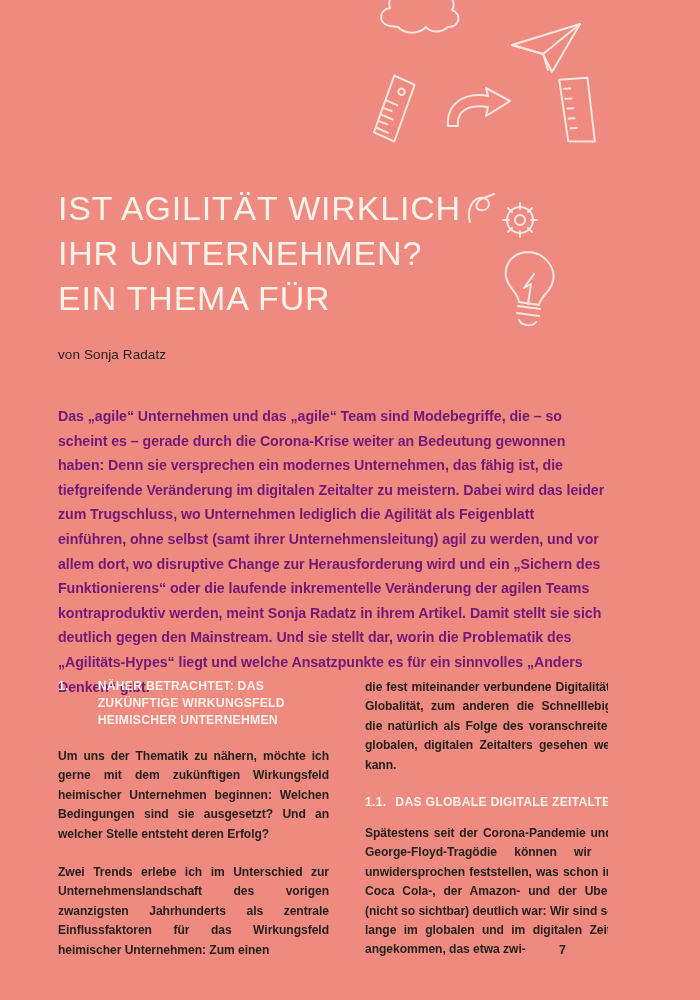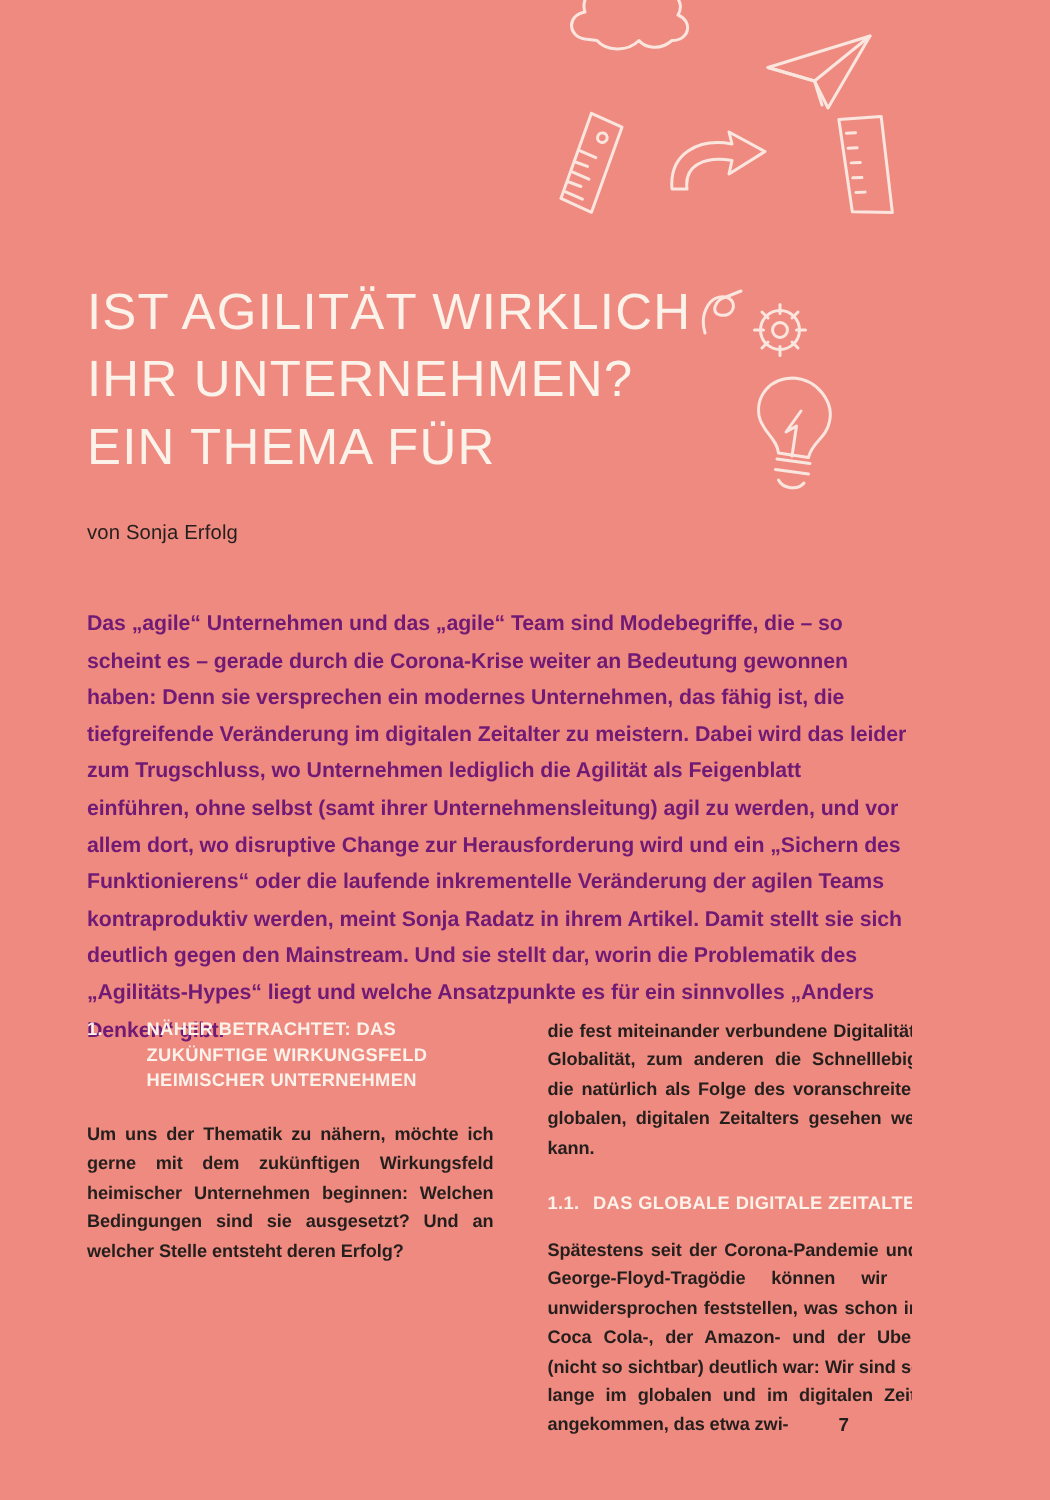--- a/index.html
+++ b/index.html
@@ -241,32 +241,33 @@
     </div>
 
   </div>
 
   <div class="headline">
     <div class="line">IST AGILITÄT WIRKLICH</div>
     <div class="line">IHR UNTERNEHMEN?</div>
     <div class="line">EIN THEMA FÜR</div>
   </div>
 
-  <div class="byline">von Sonja Erfolg</div>
+  <div class="byline">von Sonja Radatz</div>
 
   <div class="lead">Das „agile“ Unternehmen und das „agile“ Team sind Modebegriffe, die – so scheint es – gerade durch die Corona-Krise weiter an Bedeutung gewonnen haben: Denn sie versprechen ein modernes Unternehmen, das fähig ist, die tiefgreifende Veränderung im digitalen Zeitalter zu meistern. Dabei wird das leider zum Trugschluss, wo Unternehmen lediglich die Agilität als Feigenblatt einführen, ohne selbst (samt ihrer Unternehmensleitung) agil zu werden, und vor allem dort, wo disruptive Change zur Herausforderung wird und ein „Sichern des Funktionierens“ oder die laufende inkrementelle Veränderung der agilen Teams kontraproduktiv werden, meint Sonja Radatz in ihrem Artikel. Damit stellt sie sich deutlich gegen den Mainstream. Und sie stellt dar, worin die Problematik des „Agilitäts-Hypes“ liegt und welche Ansatzpunkte es für ein sinnvolles „Anders Denken“ gibt.</div>
 
   <div class="columns">
 
     <div class="col">
       <h2 class="section-heading">
         <span class="num">1.</span>
         <span class="txt">NÄHER BETRACHTET: DAS ZUKÜNFTIGE WIRKUNGSFELD HEIMISCHER UNTERNEHMEN</span>
       </h2>
       <p class="body">Um uns der Thematik zu nähern, möchte ich gerne mit dem zukünftigen Wirkungsfeld heimischer Unternehmen beginnen: Welchen Bedingungen sind sie ausgesetzt? Und an welcher Stelle entsteht deren Erfolg?</p>
+      <p class="body">Zwei Trends erlebe ich im Unterschied zur Unternehmenslandschaft des vorigen zwanzigsten Jahrhunderts als zentrale Einflussfaktoren für das Wirkungsfeld heimischer Unternehmen: Zum einen</p>
     </div>
 
     <div class="col">
       <p class="body col-offset">die fest miteinander verbundene Digitalität und Globalität, zum anderen die Schnelllebigkeit, die natürlich als Folge des voranschreitenden globalen, digitalen Zeitalters gesehen werden kann.</p>
       <h3 class="sub-heading">
         <span class="num">1.1.</span>
         <span class="txt">DAS GLOBALE DIGITALE ZEITALTER</span>
       </h3>
       <p class="body">Spätestens seit der Corona-Pandemie und der George-Floyd-Tragödie können wir wohl unwidersprochen feststellen, was schon in der Coca Cola-, der Amazon- und der Uber-Ära (nicht so sichtbar) deutlich war: Wir sind schon lange im globalen und im digitalen Zeitalter angekommen, das etwa zwi-</p>
     </div>

